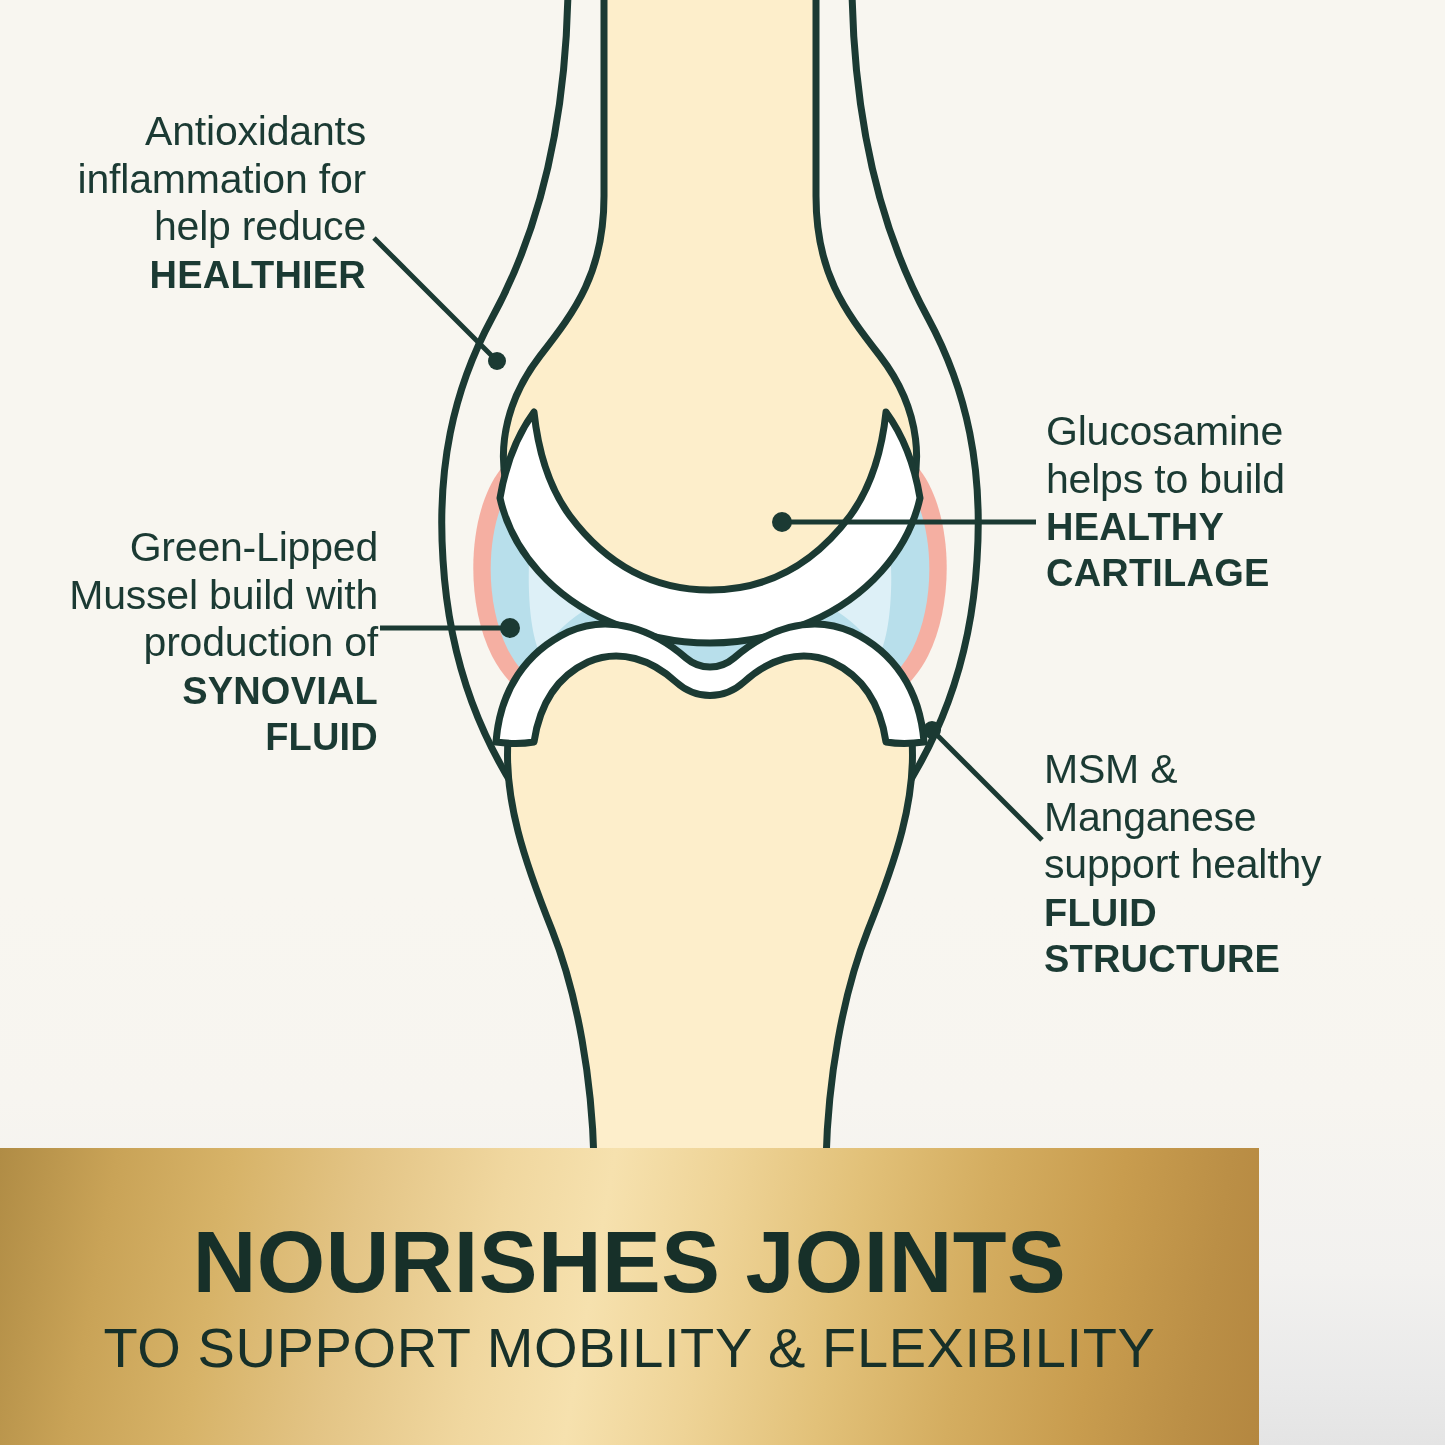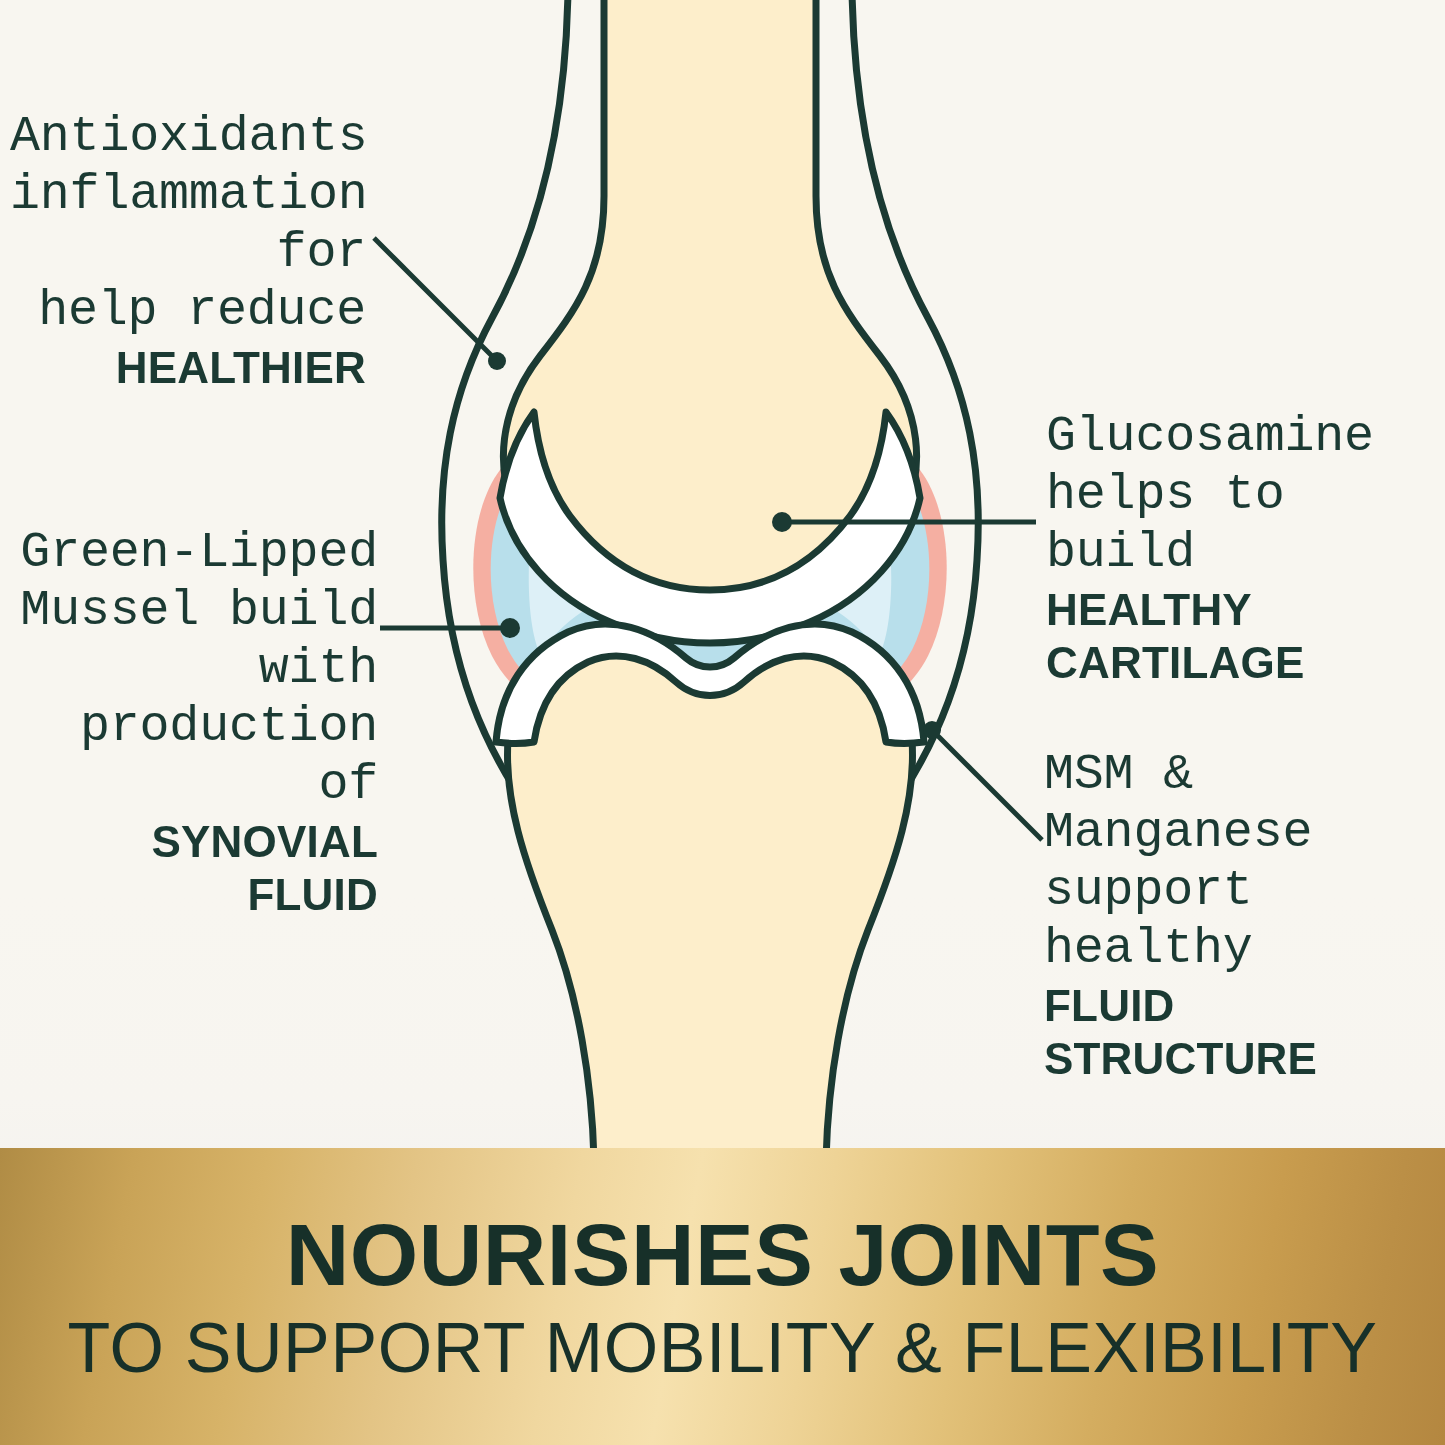--- a/index.html
+++ b/index.html
@@ -32,47 +32,46 @@
     height: 1160px;
   }
 
   
   .callout {
     position: absolute;
     color: #1b3a33;
     line-height: 1.16;
   }
   .callout .lead {
-    font-size: 50px;
+    font-size: 41px;
     font-weight: 400;
     letter-spacing: -0.2px;
     display: block;
-    font-family: Liberation Mono, monospace;
   }
   .callout .emph {
-    font-size: 44px;
+    font-size: 38px;
     font-weight: 700;
     letter-spacing: 0.2px;
     display: block;
     margin-top: 2px;
   }
   .align-right  { text-align: right; }
   .align-left   { text-align: left; margin-top: 20px;  }
 
   #callout-antioxidants { left: 10px;   top: 108px;  width: 356px; }
   #callout-mussel       { left: 0px;    top: 524px;  width: 366px; padding-left: 12px; }
   #callout-glucosamine  { left: 1046px; top: 388px;  width: 392px; }
   #callout-msm          { left: 1044px; top: 726px;  width: 392px; }
 
   
   #banner {
     position: absolute;
     left: 0;
     top: 1148px;
-    width: 1445px;
+    width: 1259px;
     height: 297px;
     background: linear-gradient(100deg,
         #b08c45 0%,
         #c9a357 9%,
         #d7b368 18%,
         #e3c485 28%,
         #f0d79f 39%,
         #f6e1ae 47%,
         #eed396 56%,
         #e2c179 66%,
@@ -89,21 +88,21 @@
     color: #173029;
     font-size: 88px;
     font-weight: 700;
     letter-spacing: 0.5px;
     line-height: 1;
     text-align: center;
     margin-bottom: 14px;
   }
   #banner-subtitle {
     color: #173029;
-    font-size: 70px;
+    font-size: 56px;
     font-weight: 400;
     letter-spacing: 0.6px;
     line-height: 1;
     text-align: center;
   }
 </style>
 </head>
 <body>
 
 <div id="page">

